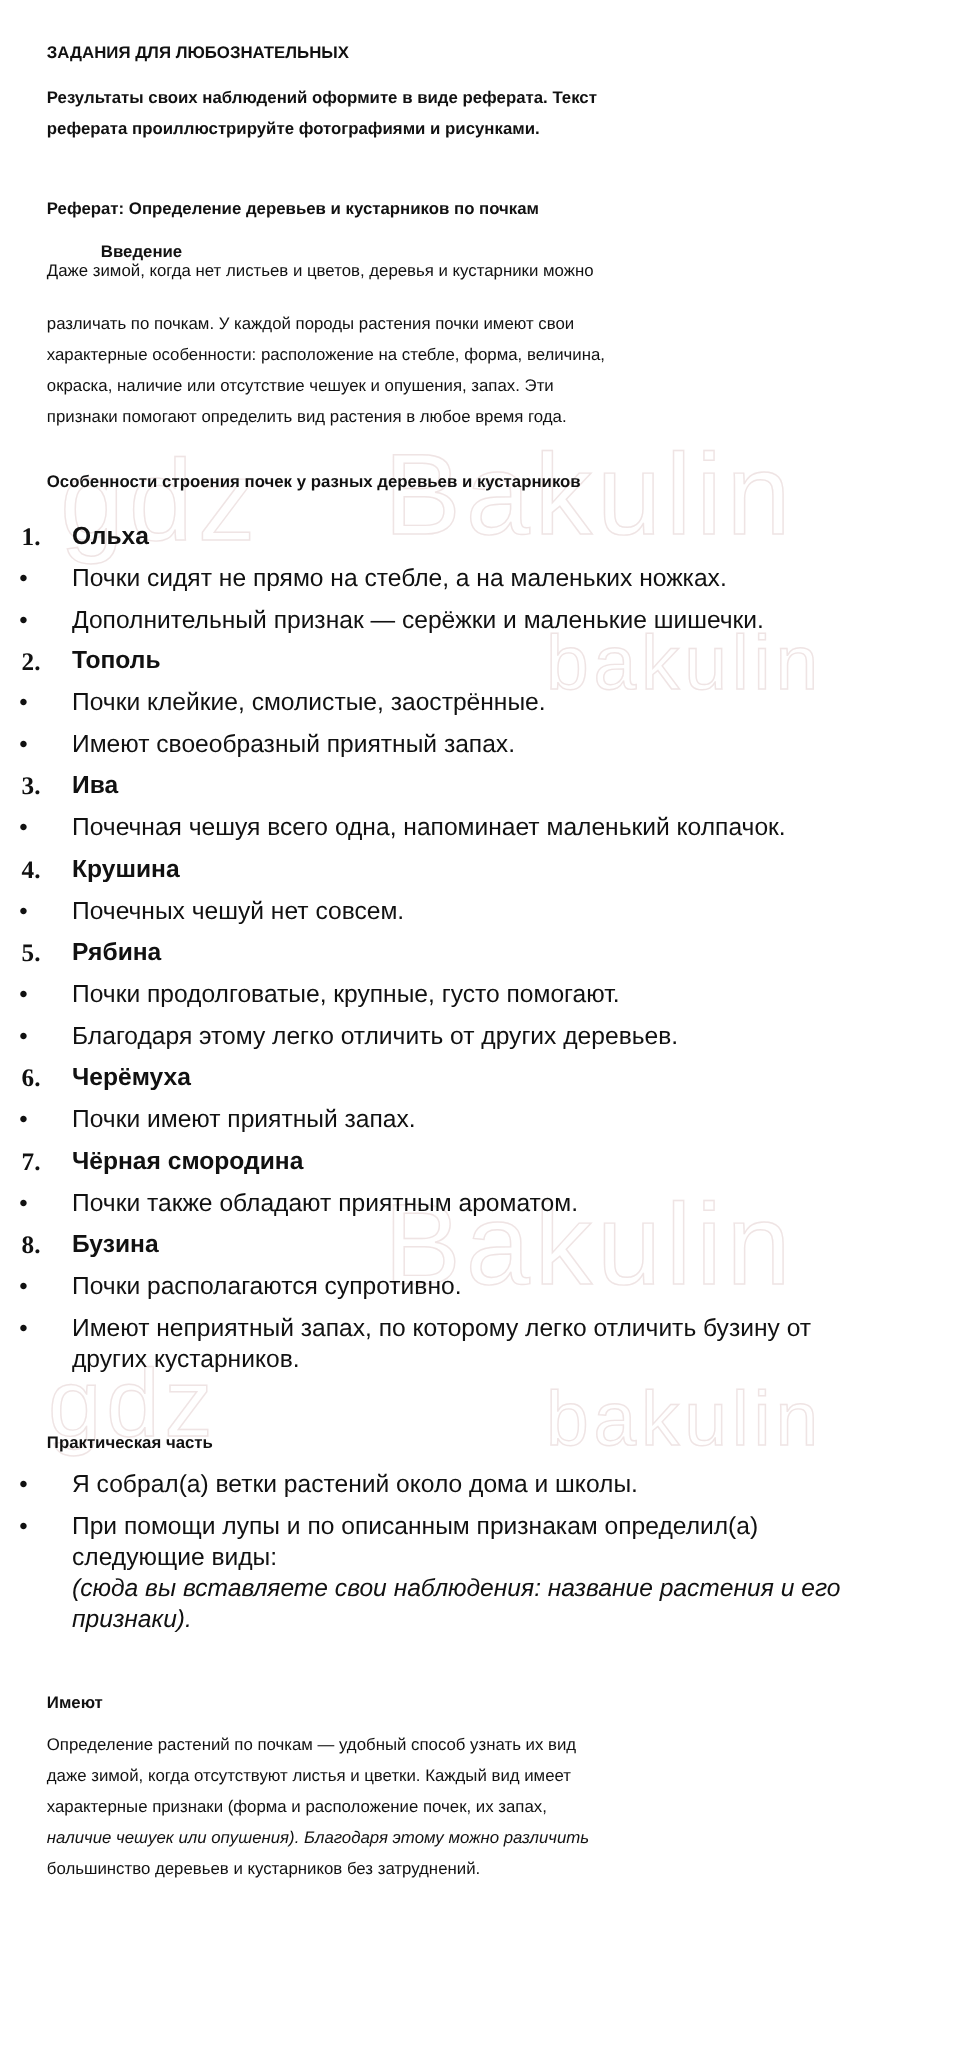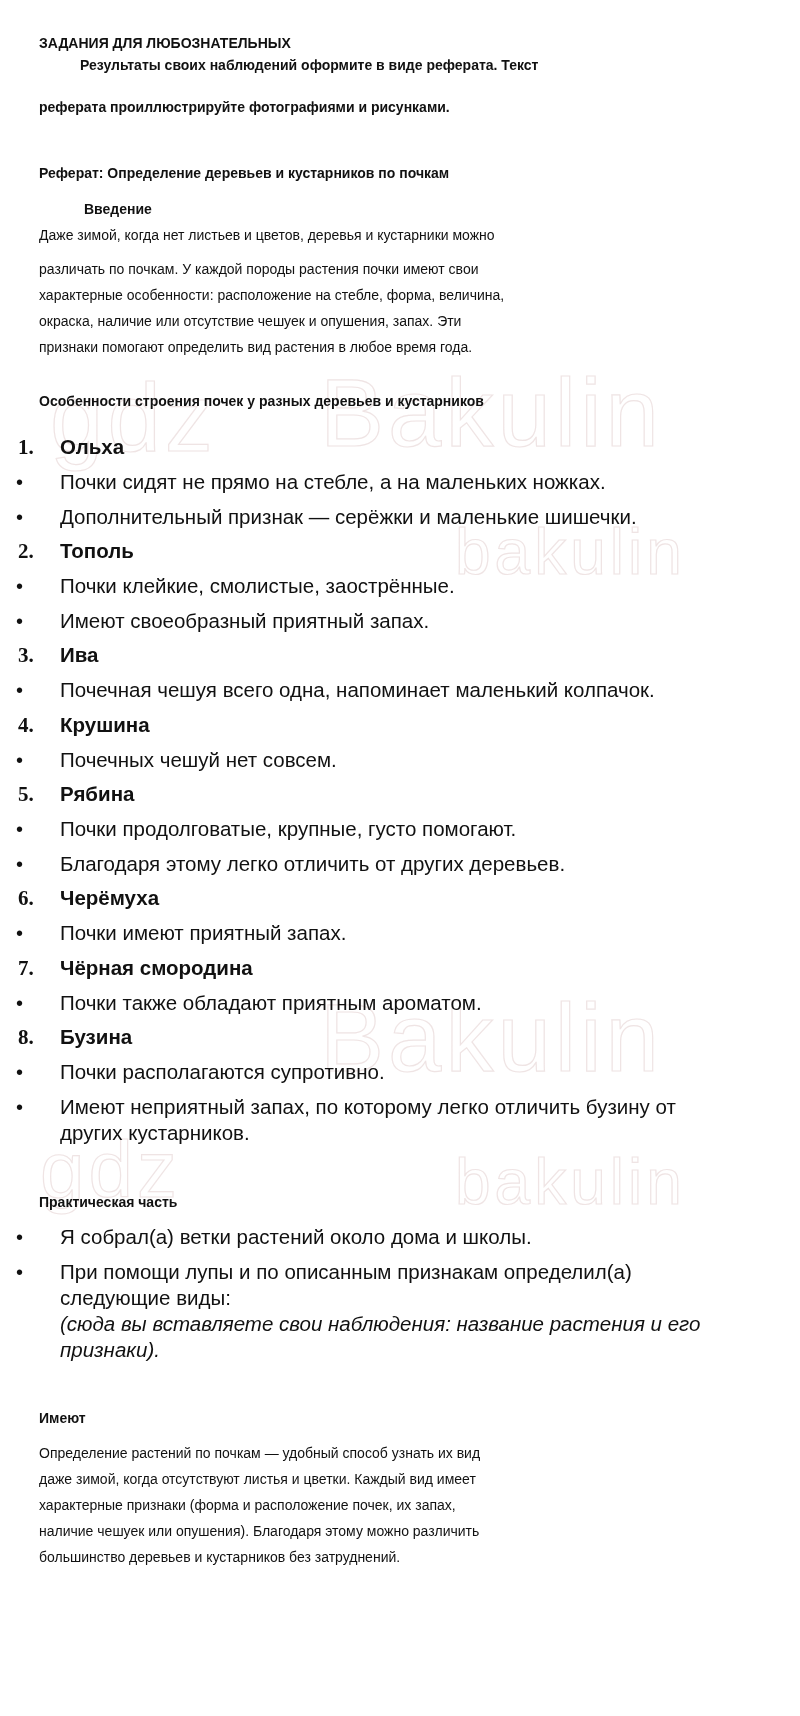--- a/index.html
+++ b/index.html
@@ -31,27 +31,27 @@
 <div class="watermark" style="left:50px; top:370px;">gdz</div>
 <div class="watermark" style="left:320px; top:365px;">Bakulin</div>
 <div class="watermark" style="left:455px; top:520px; font-size:64px;">bakulin</div>
 <div class="watermark" style="left:40px; top:1130px; font-size:80px;">gdz</div>
 <div class="watermark" style="left:320px; top:990px;">Bakulin</div>
 <div class="watermark" style="left:455px; top:1150px; font-size:64px;">bakulin</div>
 
 <div class="content">
 
   <div class="line b" style="top:30px;">ЗАДАНИЯ ДЛЯ ЛЮБОЗНАТЕЛЬНЫХ</div>
-  <div class="line b" style="top:52px;margin-left:41px;">Результаты своих наблюдений оформите в виде реферата. Текст</div>
+  <div class="line b" style="top:68px;">Результаты своих наблюдений оформите в виде реферата. Текст</div>
   <div class="line b" style="top:94px;">реферата проиллюстрируйте фотографиями и рисунками.</div>
 
   <div class="line b" style="top:160px;">Реферат: Определение деревьев и кустарников по почкам</div>
 
   <div class="line b" style="top:196px;margin-left:45px;">Введение</div>
-  <div class="line" style="top:222px;">Даже зимой, когда нет листьев и цветов, деревья и кустарники можно</div>
+  <div class="line" style="top:212px;">Даже зимой, когда нет листьев и цветов, деревья и кустарники можно</div>
   <div class="line" style="top:256px;text-align:right;">различать по почкам. У каждой породы растения почки имеют свои</div>
   <div class="line" style="top:282px;">характерные особенности: расположение на стебле, форма, величина,</div>
   <div class="line" style="top:308px;">окраска, наличие или отсутствие чешуек и опушения, запах. Эти</div>
   <div class="line" style="top:334px;">признаки помогают определить вид растения в любое время года.</div>
 
   <div class="line b" style="top:388px;">Особенности строения почек у разных деревьев и кустарников</div>
 
   <div class="li" style="top:434px;">
     <span class="marker num">1.</span>
     <span class="text b">Ольха</span>
@@ -159,16 +159,16 @@
     <span class="text italic">(сюда вы вставляете свои наблюдения: название растения и его</span>
   </div>
   <div class="li" style="top:1337px;">
     <span class="text italic">признаки).</span>
   </div>
 
   <div class="line b" style="top:1405px;">Имеют</div>
   <div class="line" style="top:1440px;">Определение растений по почкам — удобный способ узнать их вид</div>
   <div class="line" style="top:1466px;">даже зимой, когда отсутствуют листья и цветки. Каждый вид имеет</div>
   <div class="line" style="top:1492px;">характерные признаки (форма и расположение почек, их запах,</div>
-  <div class="line" style="top:1518px;">наличие чешуек или опушения). Благодаря этому можно различить</div>
+  <div class="line" style="top:1518px;font-style:italic;">наличие чешуек или опушения). Благодаря этому можно различить</div>
   <div class="line" style="top:1544px;">большинство деревьев и кустарников без затруднений.</div>
 
 </div>
 
 </body></html>

